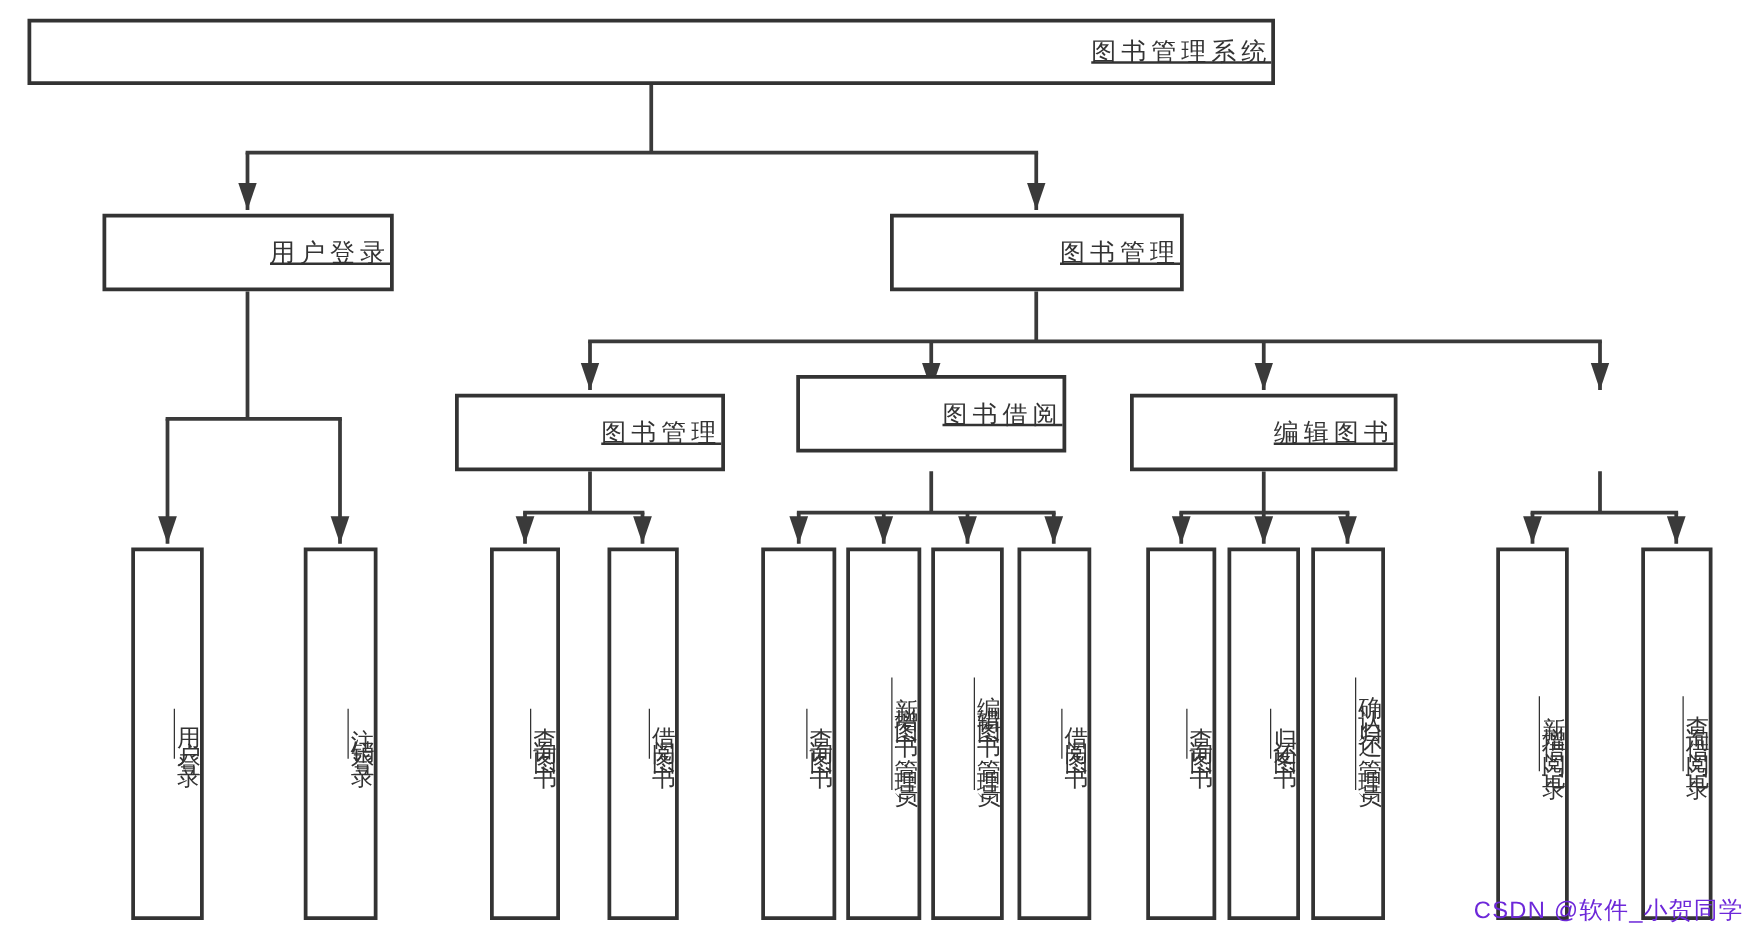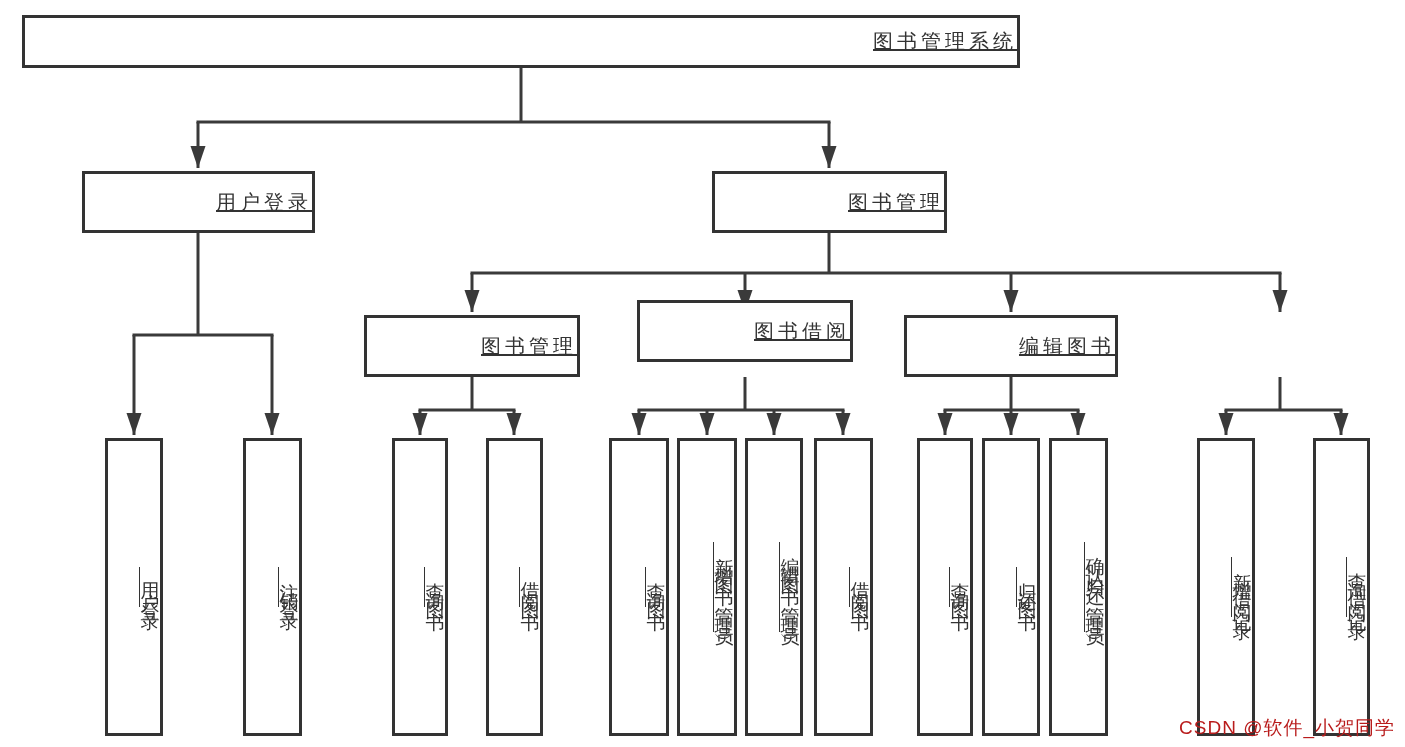--- a/index.html
+++ b/index.html
@@ -45,21 +45,21 @@
     letter-spacing: 10px;
     line-height: 1;
     white-space: nowrap;
   }
   .watermark {
     position: absolute;
     right: 10px;
     bottom: 6px;
     font-size: 19px;
     letter-spacing: 1px;
-    color: #b91c1c;
+    color: #6d28d9;
     z-index: 3;
   }
 </style>
 </head>
 <body>
 
 <div class="canvas">
 
   <svg class="wires" viewBox="0 0 1405 747" xmlns="http://www.w3.org/2000/svg">
     <defs>

